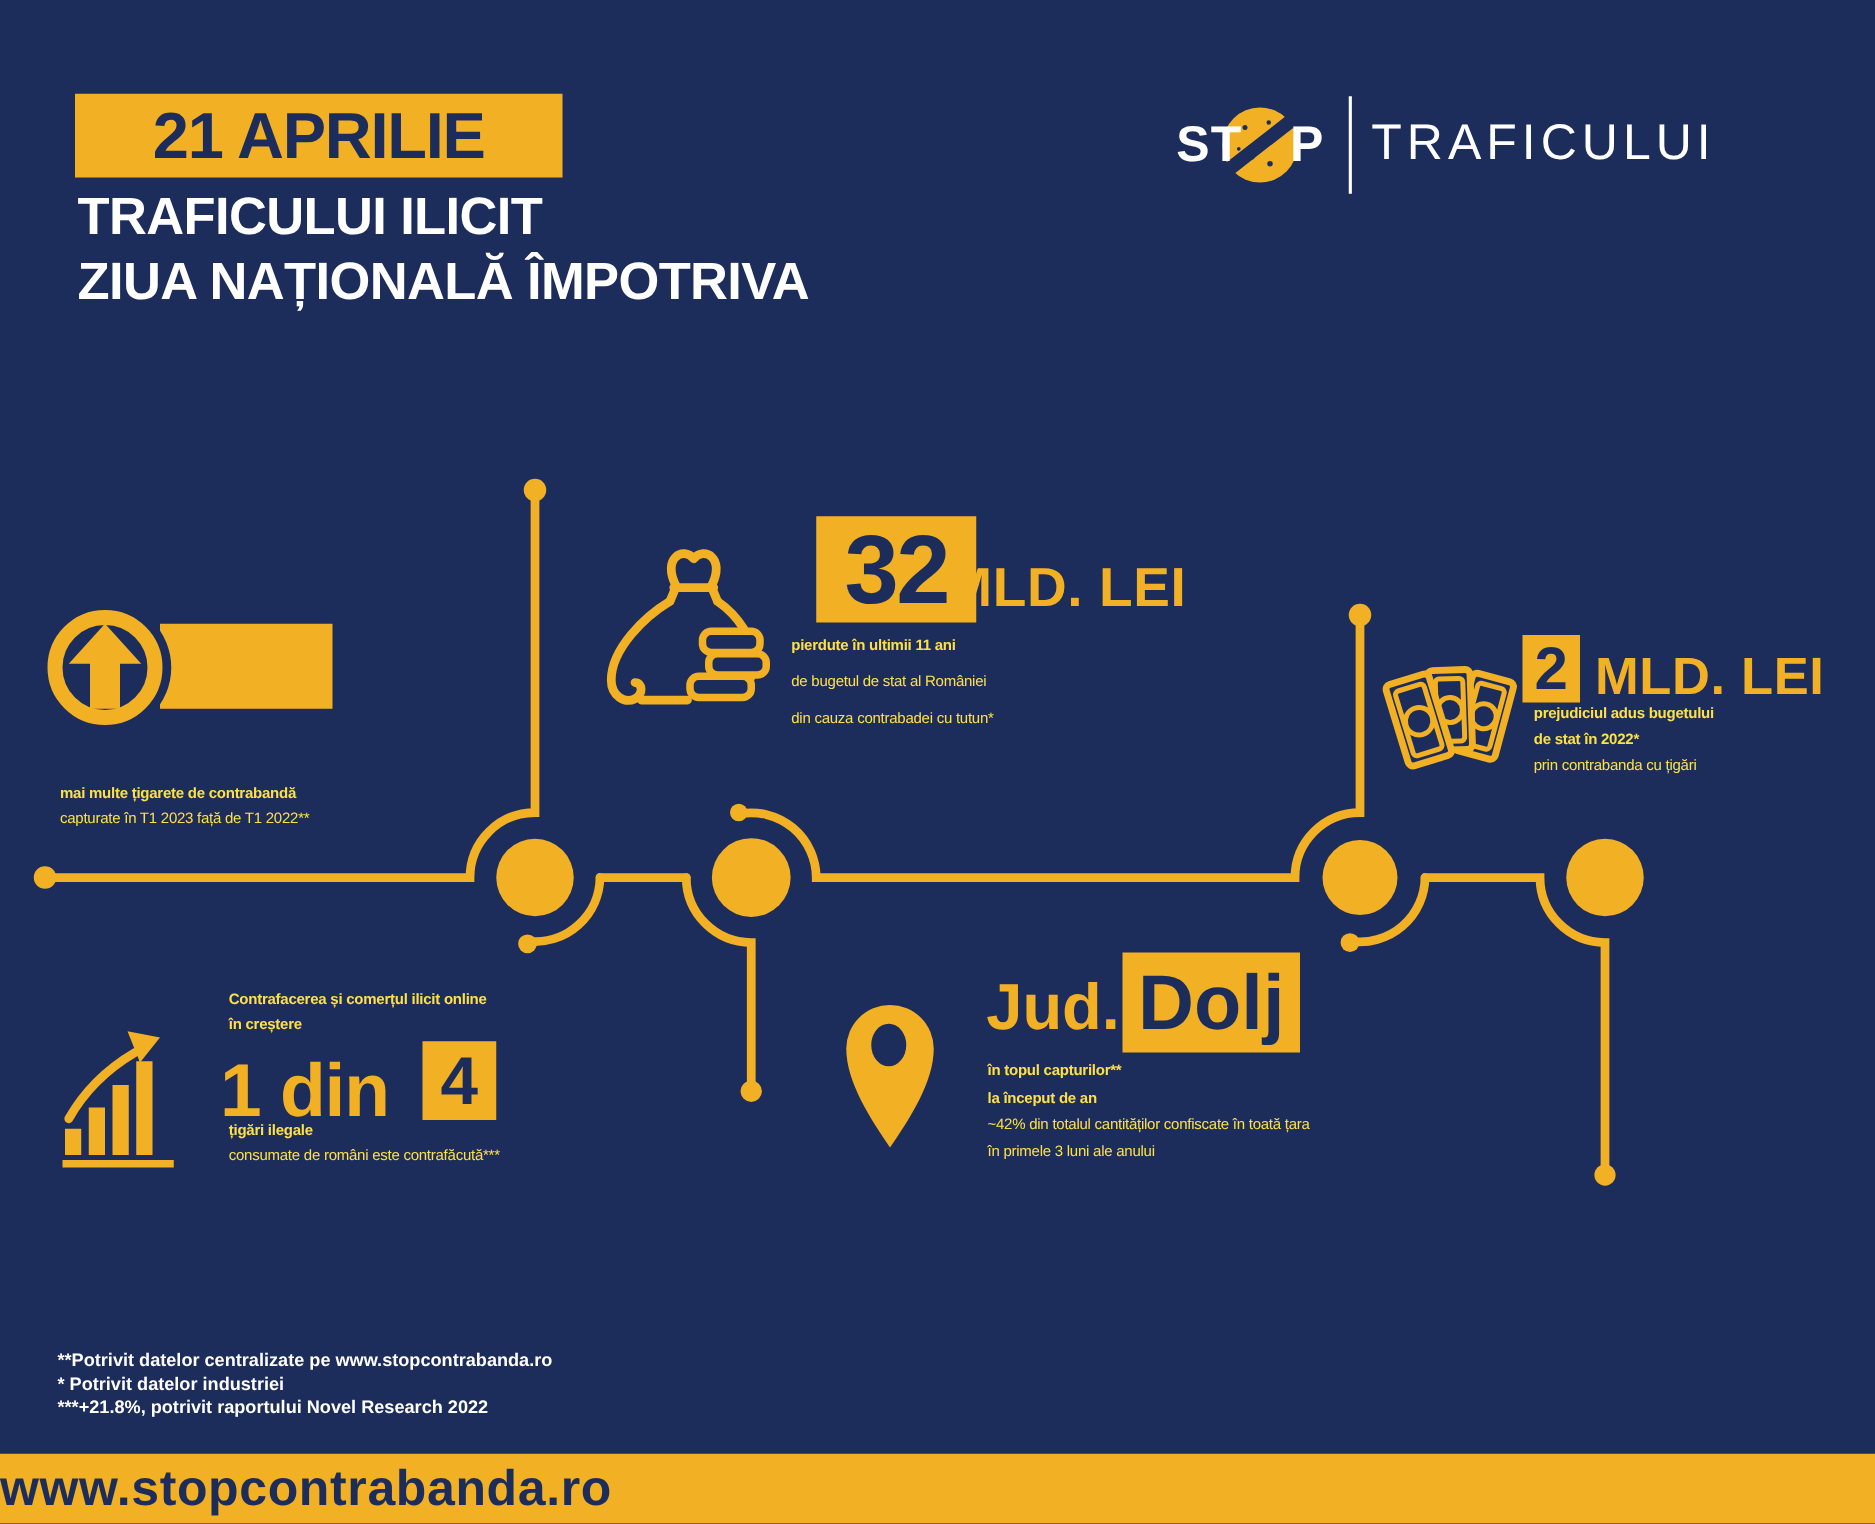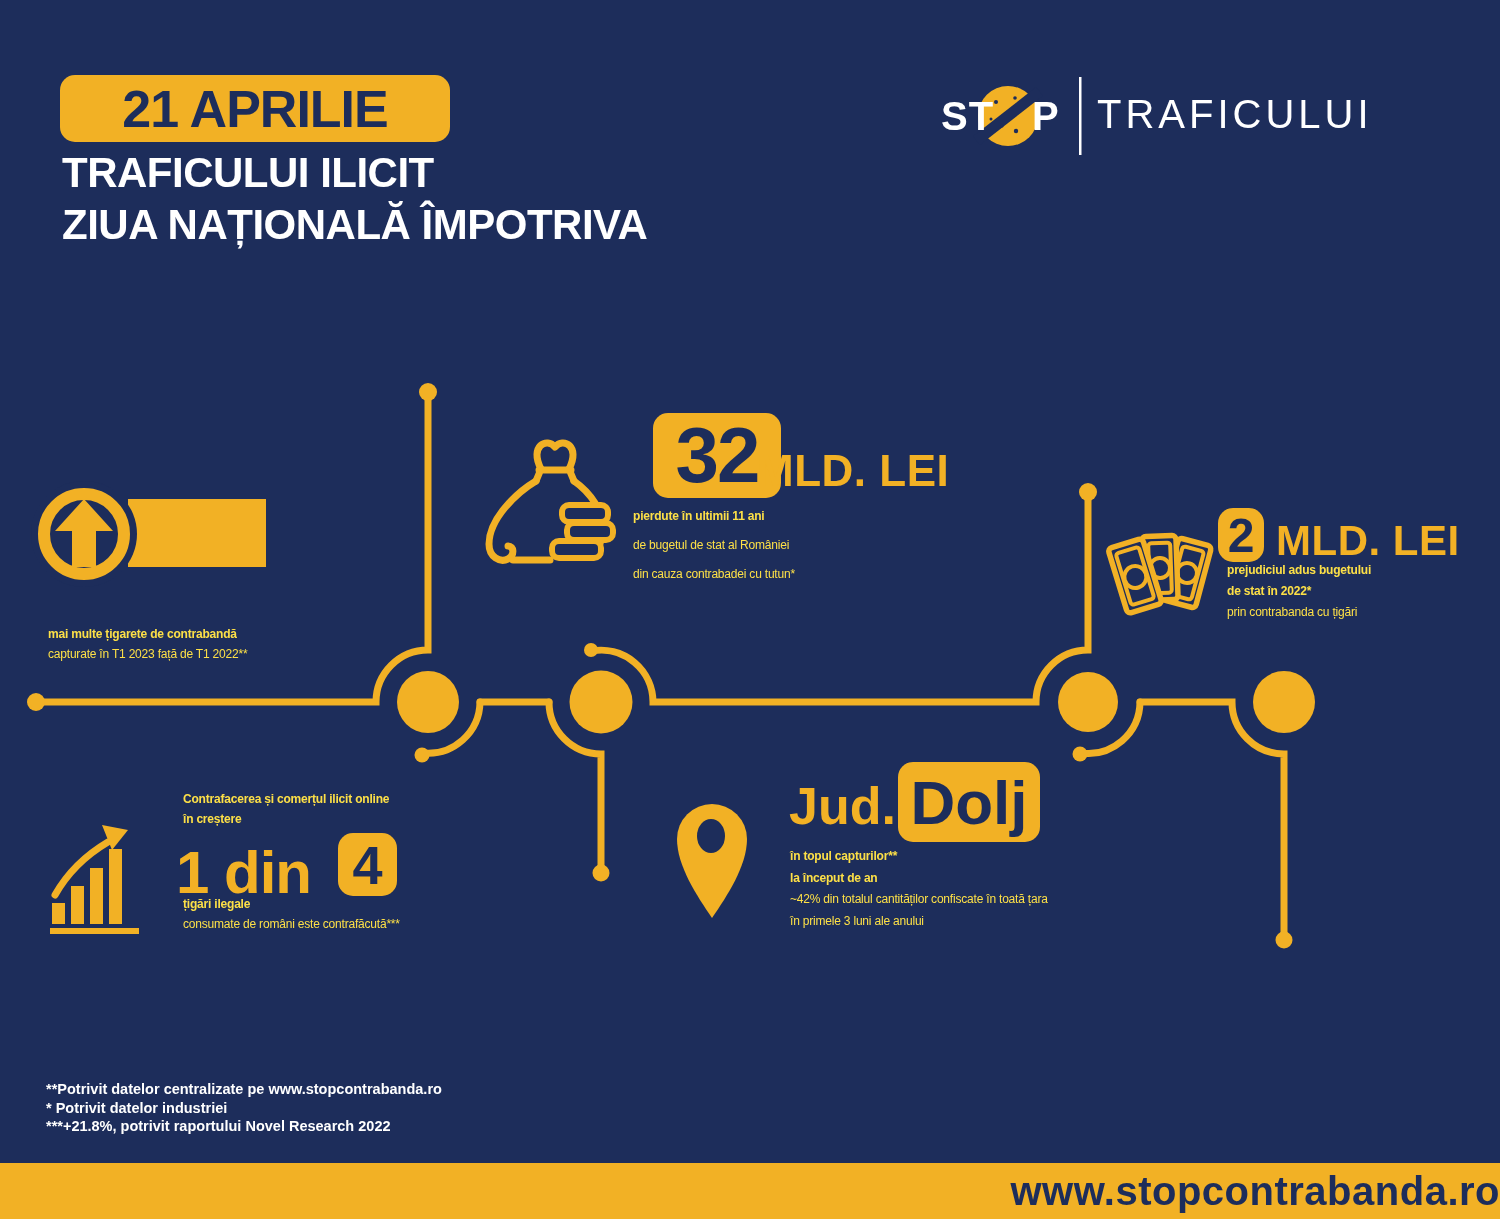--- a/index.html
+++ b/index.html
@@ -2,21 +2,21 @@
 <html><head>
 <meta charset="utf-8">
 <style>
   html,body{margin:0;padding:0;background:#16244a;}
   #canvas{
     position:relative;width:1500px;height:1219px;overflow:hidden;
     background:#1d2d5b;font-family:"Liberation Sans",sans-serif;
     -webkit-font-smoothing:antialiased;
   }
   #art{position:absolute;left:0;top:0;z-index:1;}
-  .txt{position:absolute;z-index:2;border-radius:15px;}
+  .txt{position:absolute;z-index:2;}
 
   
   .date-badge{left:60px;top:75px;width:390px;height:67px;background:#F2B125;
     display:flex;align-items:center;justify-content:center;}
   .date-badge span{font-size:52px;font-weight:bold;color:#1d2d5b;letter-spacing:-1px;}
   .main-title{left:62px;top:147px;color:#fff;font-size:42px;font-weight:bold;
     line-height:52px;letter-spacing:-0.5px;}
 
   
   .logo-st{left:941px;top:94px;color:#fff;font-size:40px;font-weight:bold;letter-spacing:1px;}
@@ -50,21 +50,21 @@
   .cf-sub{left:183px;top:894px;line-height:20px;}
 
   .jud{left:789px;top:776px;color:#F2B125;font-size:52px;font-weight:bold;}
   .dolj{left:898px;top:762px;width:142px;height:80px;font-size:62px;}
   .county-sub{left:790px;top:846px;line-height:21.5px;}
 
   .footnotes{left:46px;top:1080px;color:#fff;font-size:14.5px;font-weight:bold;line-height:18.5px;}
   .footnotes div{white-space:nowrap;}
 
   .footer-bar{left:0;top:1163px;width:1500px;height:56px;background:#F2B125;
-    display:flex;align-items:center;justify-content:flex-end;z-index:2;position:absolute;}
+    display:flex;align-items:center;justify-content:flex-start;z-index:2;position:absolute;}
   .footer-bar span{color:#1d2d5b;font-size:40px;font-weight:bold;letter-spacing:0.5px;}
 </style>
 </head>
 <body>
 
 <div id="canvas">
 
   <svg id="art" width="1500" height="1219" viewBox="0 0 1500 1219">
     <g stroke="#F2B125" stroke-width="7" fill="none" stroke-linecap="round">
       <path d="M 36 702 H 376 A 52 52 0 0 1 428 650 V 398"></path>

